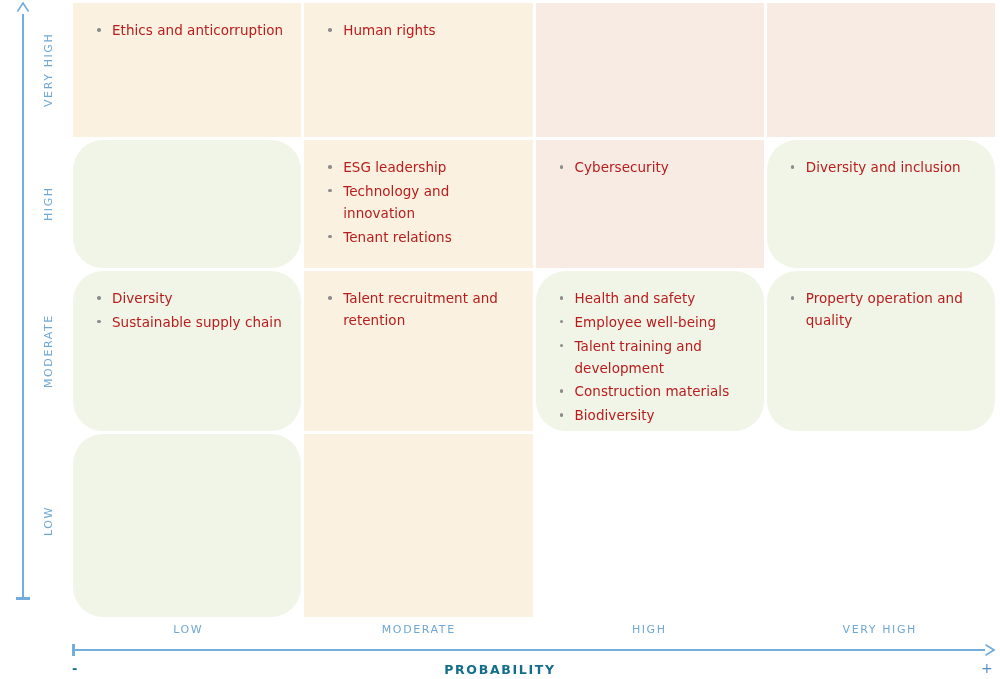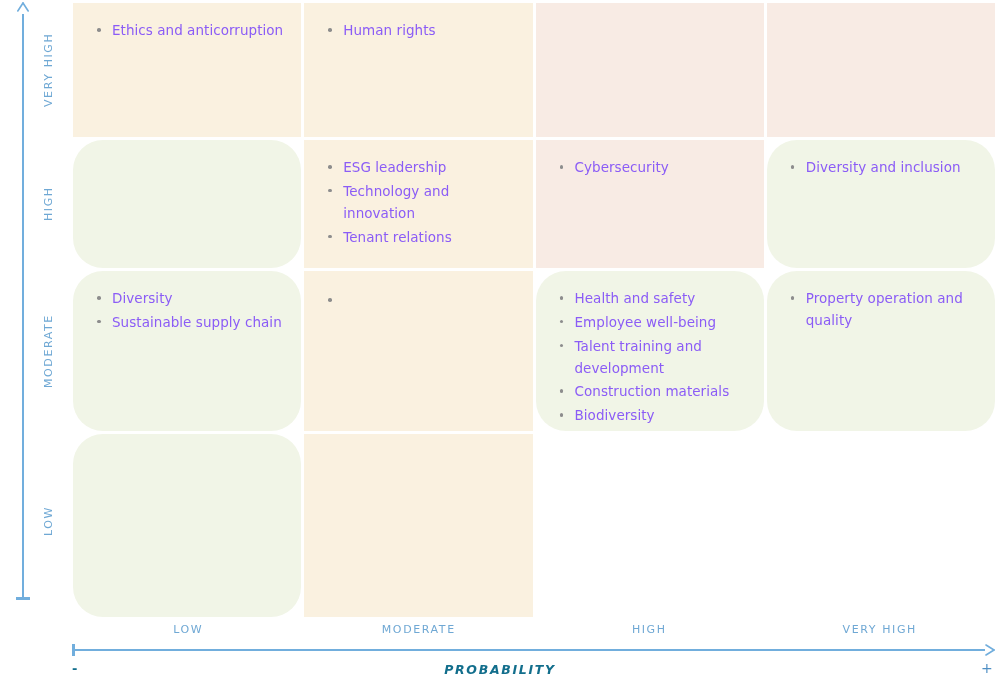--- a/index.html
+++ b/index.html
@@ -109,21 +109,21 @@
 
   .topic-list {
     margin: 0;
     padding: 0;
     list-style: none;
   }
   .topic-item {
     position: relative;
     font-size: 13.5px;
     line-height: 1.62;
-    color: #8b5cf6;
+    color: #b91c1c;
     padding-left: 15px;
     margin-bottom: 2px;
     letter-spacing: 0.05px;
   }
   .topic-item .bullet {
     position: absolute;
     left: 0;
     top: 8px;
     width: 3.5px;
     height: 3.5px;
@@ -181,21 +181,20 @@
   .x-axis-title {
     position: absolute;
     left: 0;
     top: 54px;
     width: 1000px;
     text-align: center;
     font-size: 12.5px;
     letter-spacing: 1.7px;
     font-weight: 700;
     color: #126e8c;
-    font-style: italic;
   }
   .x-axis-minus {
     position: absolute;
     left: 72px;
     top: 54px;
     font-size: 13px;
     font-weight: 700;
     color: #126e8c;
     line-height: 1;
   }
@@ -261,21 +260,21 @@
         </ul>
       </div>
       <div class="cell green">
         <ul class="topic-list">
           <li class="topic-item"><span class="bullet"></span><span>Diversity</span></li>
           <li class="topic-item"><span class="bullet"></span><span>Sustainable supply chain</span></li>
         </ul>
       </div>
       <div class="cell cream">
         <ul class="topic-list">
-          <li class="topic-item"><span class="bullet"></span></li>
+          <li class="topic-item"><span class="bullet"></span><span>Talent recruitment and retention</span></li>
         </ul>
       </div>
       <div class="cell green">
         <ul class="topic-list">
           <li class="topic-item"><span class="bullet"></span><span>Health and safety</span></li>
           <li class="topic-item"><span class="bullet"></span><span>Employee well-being</span></li>
           <li class="topic-item"><span class="bullet"></span><span>Talent training and development</span></li>
           <li class="topic-item"><span class="bullet"></span><span>Construction materials</span></li>
           <li class="topic-item"><span class="bullet"></span><span>Biodiversity</span></li>
           <li class="topic-item"><span class="bullet"></span><span>Waste</span></li>

